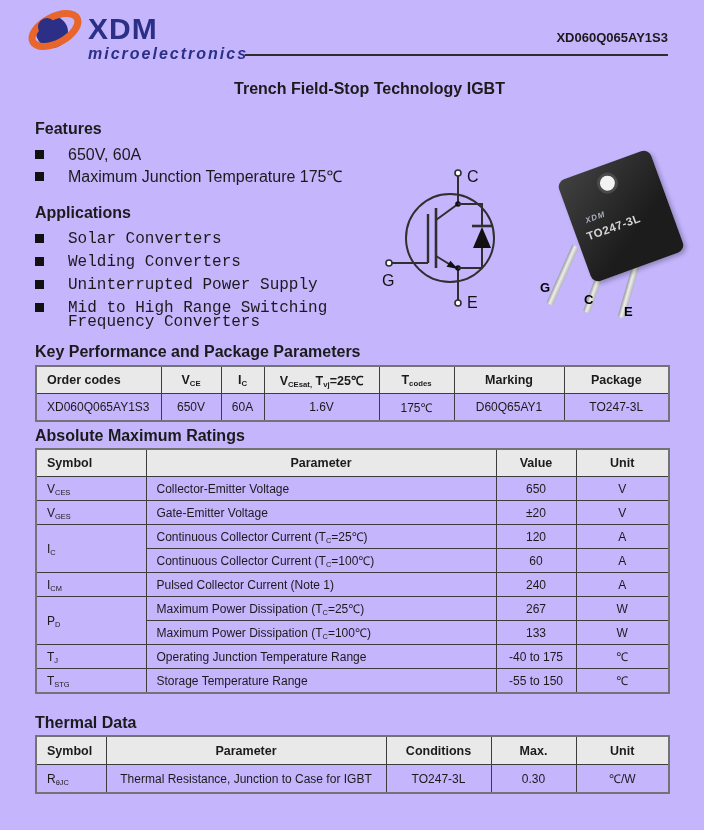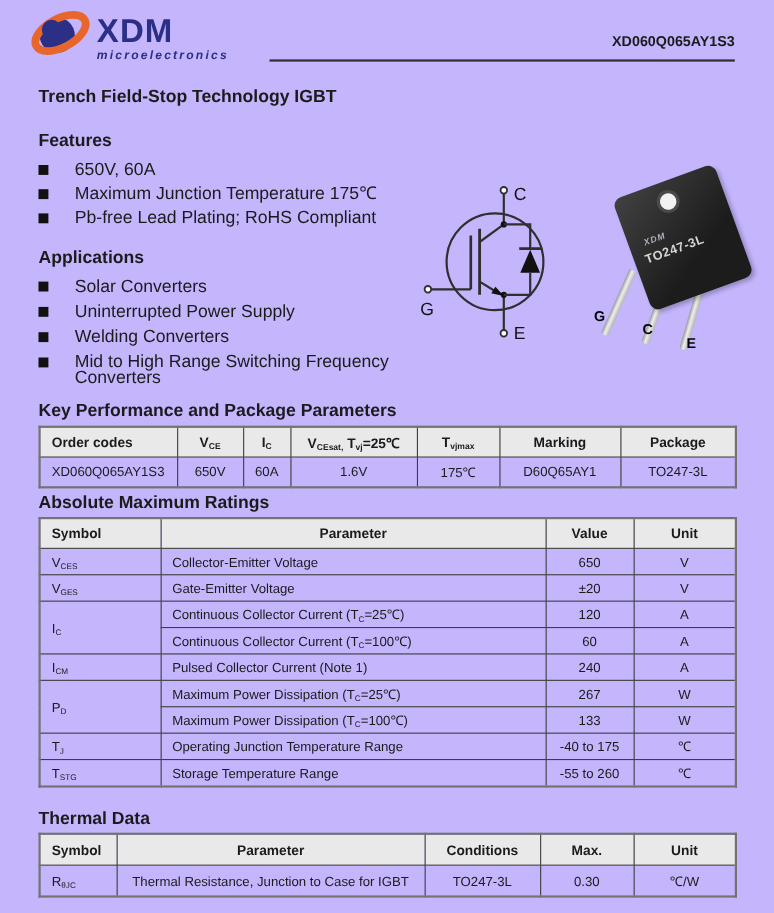--- a/index.html
+++ b/index.html
@@ -8,35 +8,35 @@
     font-family:"Liberation Sans", sans-serif; color:var(--text,#1b1b1b);
     overflow:hidden;
   }
   sub { font-size:0.62em; vertical-align:-0.28em; line-height:0; }
 
   
   .hdr { position:relative; height:62px; }
   .brand-block { position:absolute; left:28px; top:4px; display:flex; align-items:flex-start; }
   .brand-text { margin-left:6px; margin-top:10px; }
   .brand-name { font-size:30px; font-weight:bold; letter-spacing:1px; color:var(--brand-navy,#2b2f86); line-height:30px; }
-  .brand-sub  { font-size:11px; font-weight:bold; font-style:italic; letter-spacing:2px; color:var(--brand-navy,#2b2f86); margin-top:1px; }
+  .brand-sub  { font-size:16px; font-weight:bold; font-style:italic; letter-spacing:2px; color:var(--brand-navy,#2b2f86); margin-top:1px; }
   .part-number { position:absolute; right:36px; top:30px; font-size:13px; font-weight:bold; }
   .hdr-rule { position:absolute; left:245px; right:36px; top:54px; height:2px; background:#2e2e2e; }
 
   
-  .doc-title { margin:18px 0 0 35px; font-size:16px; font-weight:bold; }
+  .doc-title { margin:18px 0 0 35px; font-size:16px; font-weight:bold;text-align:center; }
   .sec-h { margin:0 0 0 35px; font-size:16px; font-weight:bold; }
   .features-h { margin-top:22px; margin-bottom:10px; }
   .apps-h { margin-top:20px; margin-bottom:10px; }
   .kpp-h { margin-top:14px; margin-bottom:4px; }
   .amr-h { margin-top:5px; margin-bottom:3px; }
   .thermal-h { margin-top:20px; margin-bottom:3px; }
 
   .blt-item { display:flex; align-items:flex-start; margin:0 0 8px 35px; font-size:16px; line-height:14px; max-width:340px; }
-  .app-item { margin-bottom:9px; }
+  .app-item { margin-bottom:9px;font-family:Liberation Mono, monospace; }
   .blt-sq { flex:0 0 auto; width:9px; height:9px; background:#111; margin:2px 24px 0 0; }
 
   
   table.dt { border-collapse:collapse; table-layout:fixed; margin-left:35px; width:633px;
              border:2px solid #737373; font-size:12px; }
   table.dt th, table.dt td { border:1px solid var(--table-border,#3d3d3d); padding:1px 4px; text-align:center; }
   table.dt th { background:var(--table-header-bg,#e9e9e9); font-size:12.5px; }
   table.dt .al { text-align:left; padding-left:10px; }
   table.kpp th, table.kpp td { height:24px; }
   table.amr th { height:24px; }
@@ -97,39 +97,35 @@
   <div>
     <div class="sec-h features-h">Features</div>
     <div class="blt-item">
       <span class="blt-sq"></span>
       <span>650V, 60A</span>
     </div>
     <div class="blt-item">
       <span class="blt-sq"></span>
       <span>Maximum Junction Temperature 175℃</span>
     </div>
-    <div class="blt-item">
-      <span class="blt-sq"></span>
-      <span>Pb-free Lead Plating; RoHS Compliant</span>
-    </div>
   </div>
 
   <div>
     <div class="sec-h apps-h">Applications</div>
     <div class="blt-item app-item">
       <span class="blt-sq"></span>
       <span>Solar Converters</span>
     </div>
     <div class="blt-item app-item">
       <span class="blt-sq"></span>
+      <span>Welding Converters</span>
+    </div>
+    <div class="blt-item app-item">
+      <span class="blt-sq"></span>
       <span>Uninterrupted Power Supply</span>
-    </div>
-    <div class="blt-item app-item">
-      <span class="blt-sq"></span>
-      <span>Welding Converters</span>
     </div>
     <div class="blt-item app-item">
       <span class="blt-sq"></span>
       <span>Mid to High Range Switching Frequency Converters</span>
     </div>
   </div>
 
   <svg class="igbt-svg" width="150" height="148" viewBox="0 0 150 148">
     <circle cx="68" cy="74" r="44" fill="none" stroke="#2f2f2f" stroke-width="2"></circle>
 
@@ -184,21 +180,21 @@
           <col style="width:75px">
           <col style="width:110px">
           <col style="width:105px">
         </colgroup>
       <tbody>
           <tr>
         <th class="al">Order codes</th>
         <th>V<sub>CE</sub></th>
         <th>I<sub>C</sub></th>
         <th>V<sub>CEsat,</sub> T<sub>vj</sub>=25℃</th>
-        <th>T<sub>vjmax</sub></th>
+        <th>T<sub>codes</sub></th>
         <th>Marking</th>
         <th>Package</th>
       </tr>
       <tr>
         <td class="al">XD060Q065AY1S3</td>
         <td>650V</td>
         <td>60A</td>
         <td>1.6V</td>
         <td>175℃</td>
         <td>D60Q65AY1</td>
@@ -266,21 +262,21 @@
       </tr>
       <tr>
         <td class="al">T<sub>J</sub></td>
         <td class="al">Operating Junction Temperature Range</td>
         <td>-40 to 175</td>
         <td>℃</td>
       </tr>
       <tr>
         <td class="al">T<sub>STG</sub></td>
         <td class="al">Storage Temperature Range</td>
-        <td>-55 to 260</td>
+        <td>-55 to 150</td>
         <td>℃</td>
       </tr>
     </tbody>
       </table>
   </div>
 
   <div>
     <div class="sec-h thermal-h">Thermal Data</div>
     <table class="dt thermal">
       <colgroup>

